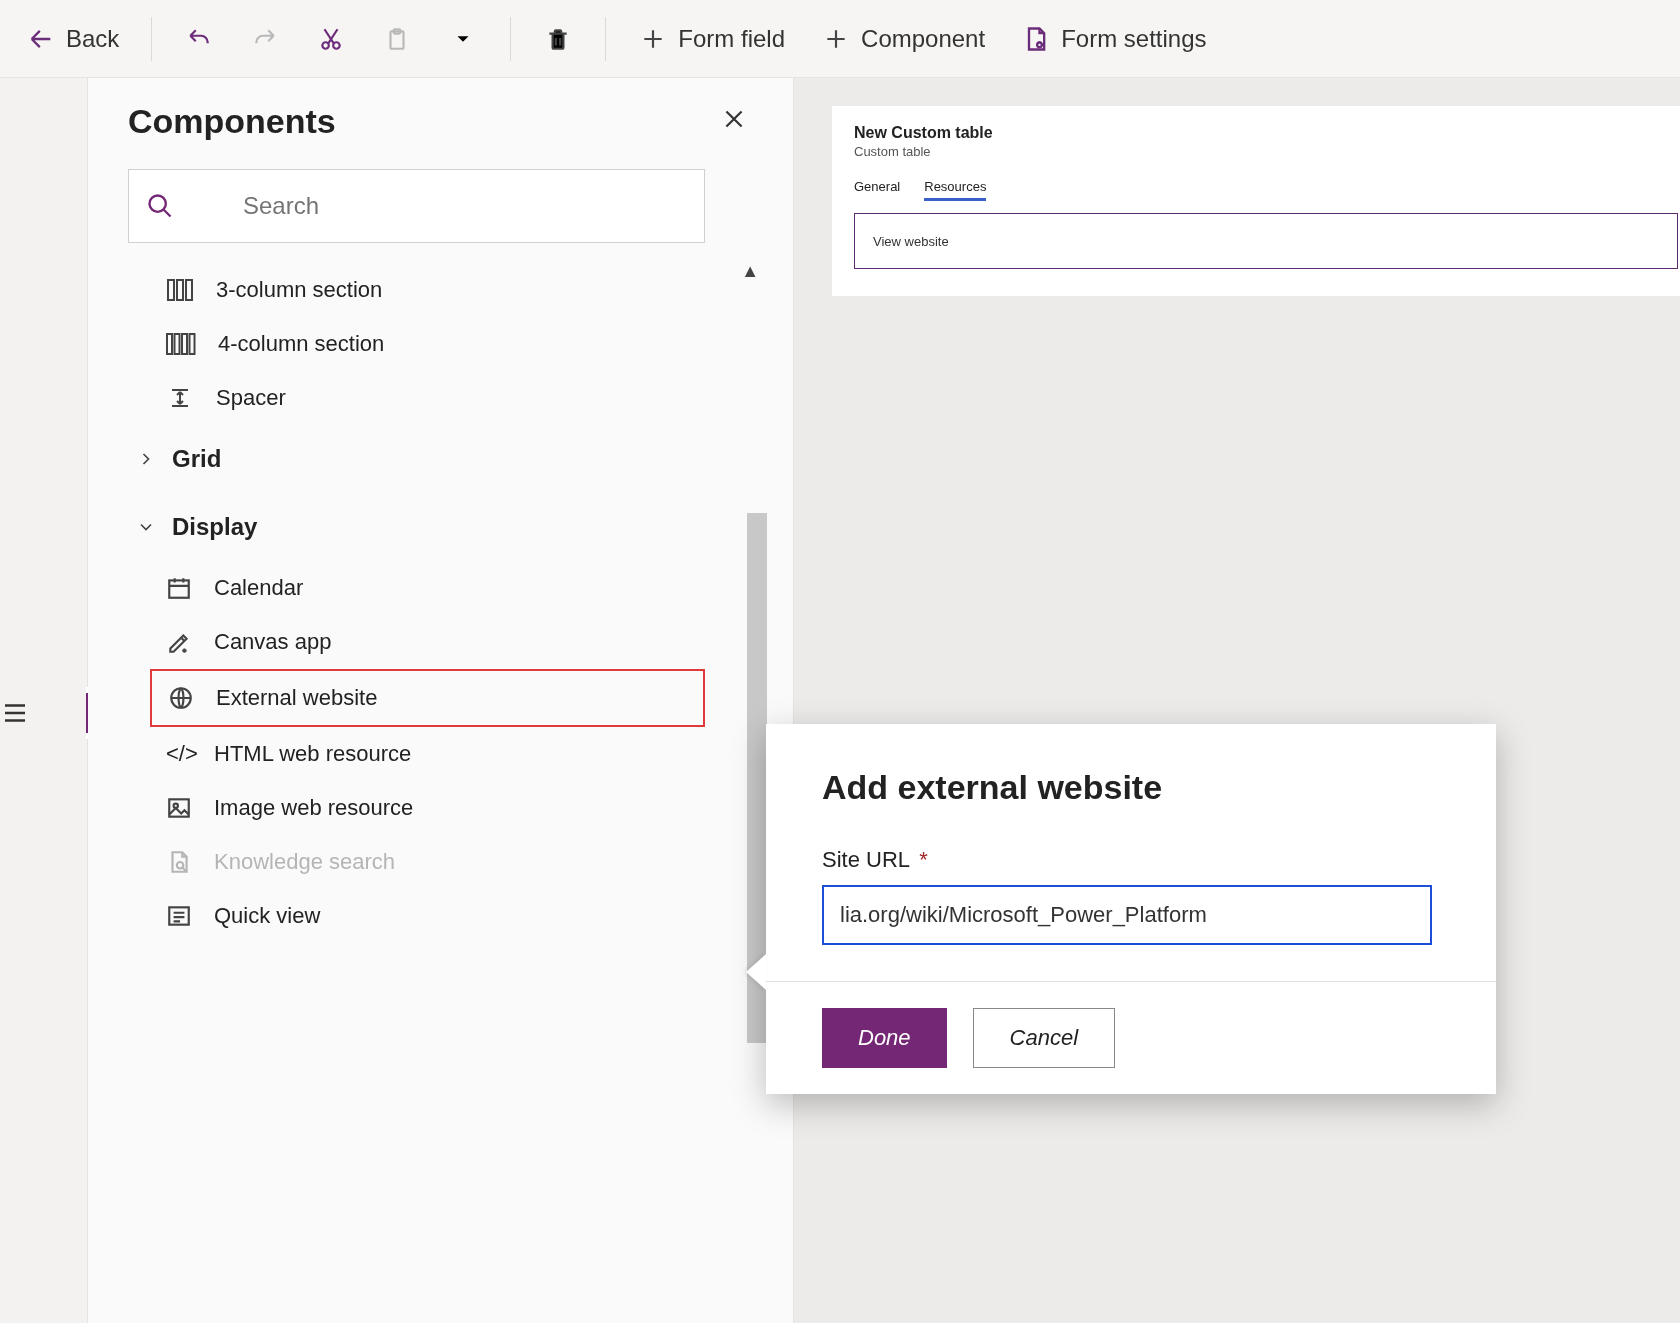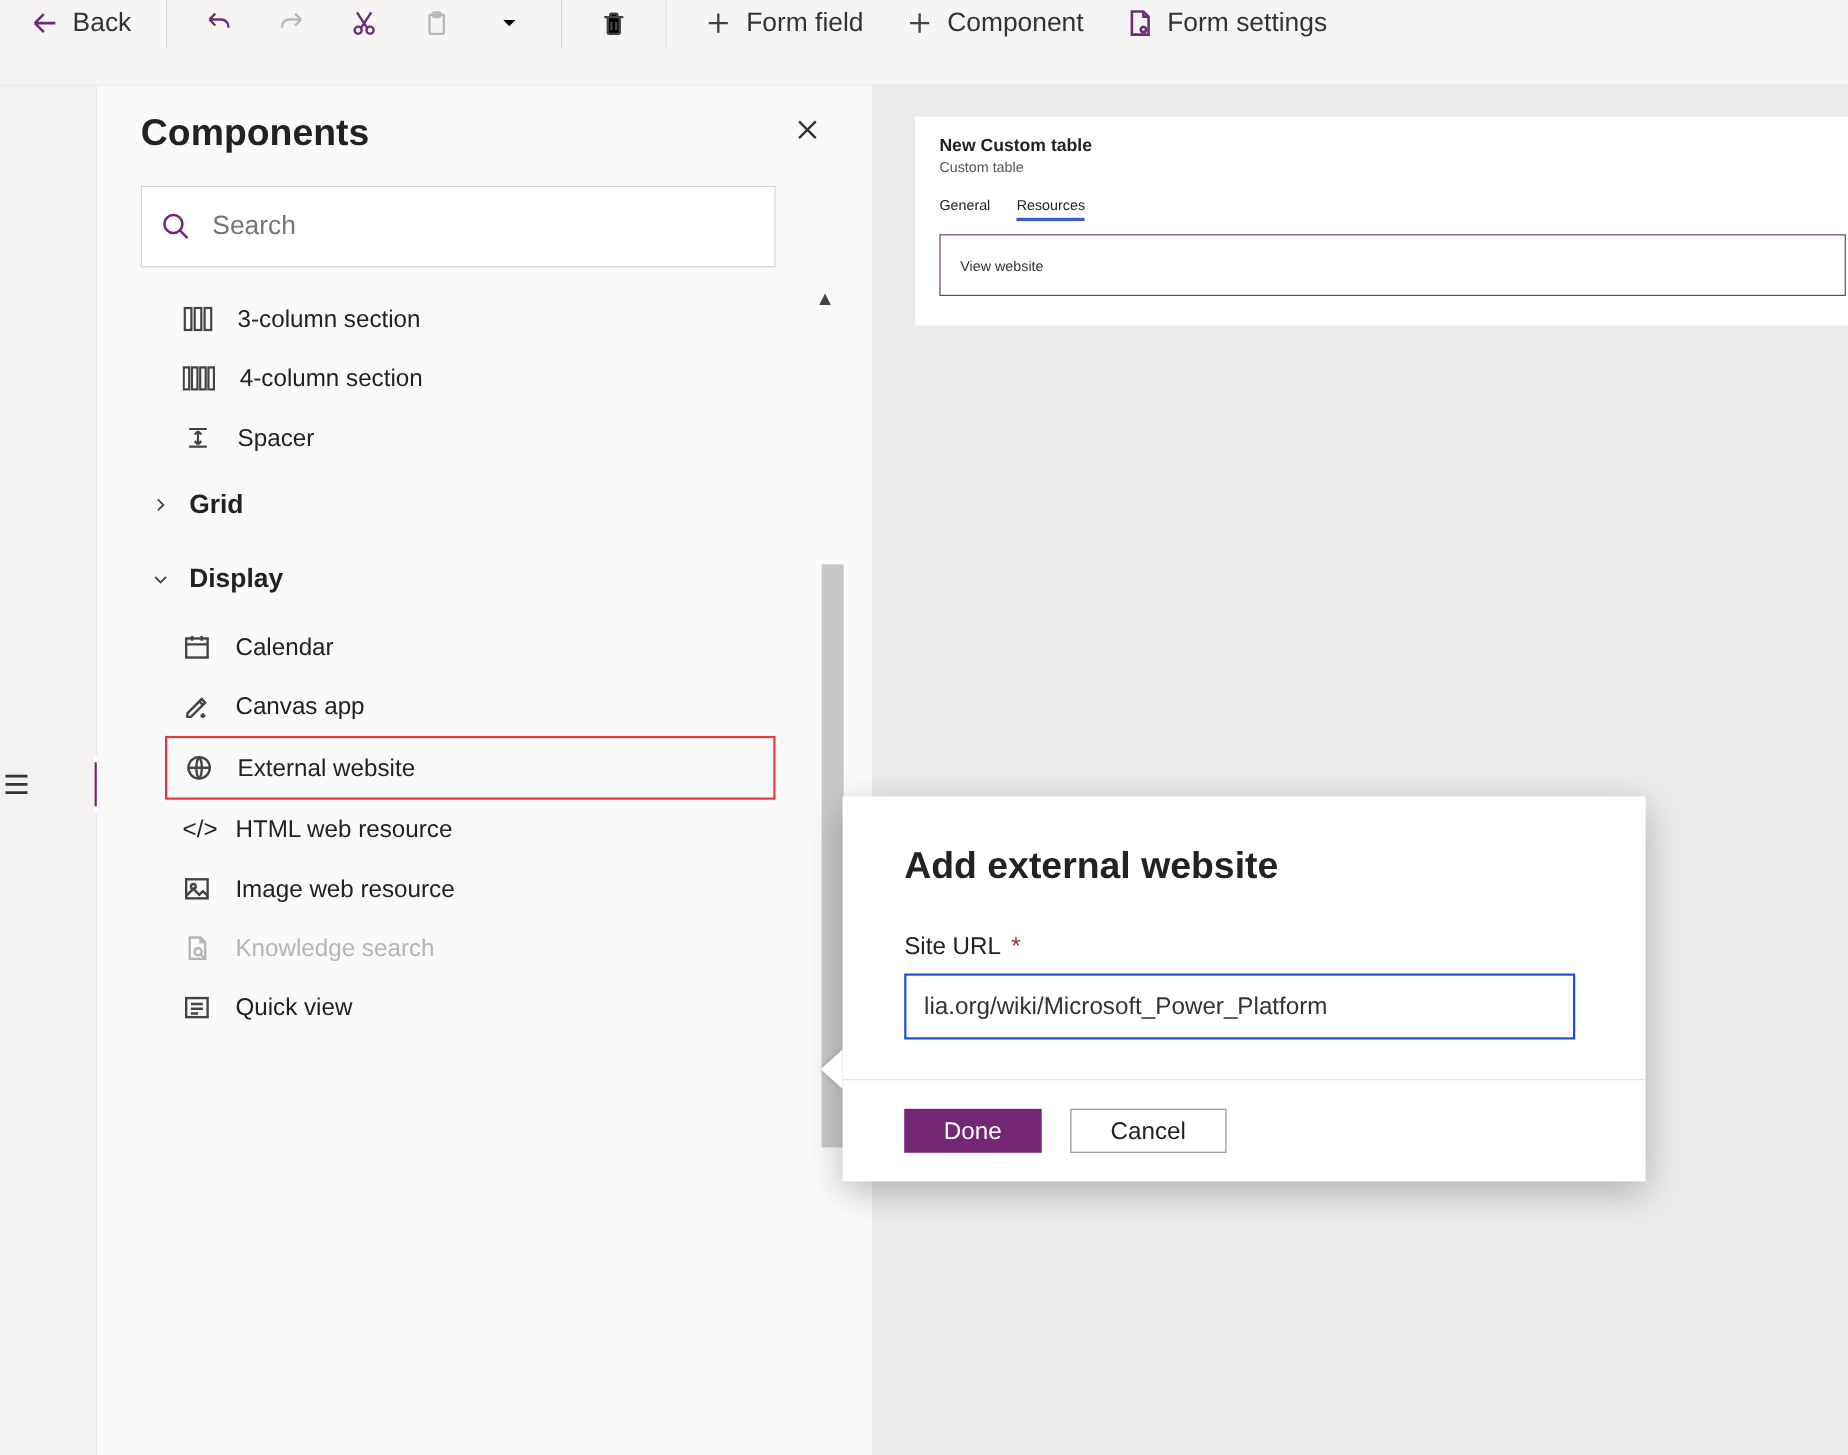--- a/index.html
+++ b/index.html
@@ -1,21 +1,21 @@
 <!DOCTYPE html>
 <html><head>
 <meta charset="utf-8">
 <style>
   * { box-sizing: border-box; }
   html, body { margin:0; padding:0; font-family: "Segoe UI", Arial, sans-serif; color:#222; background:#f3f2f1; }
   body { width:1680px; height:1323px; overflow:hidden; }
 
   
   .toolbar {
-    height:78px; display:flex; align-items:flex-start; background:#f6f5f4;
+    height:78px; display:flex; align-items:center; background:#f6f5f4;
     border-bottom:1px solid #e5e5e5; padding:0 12px; gap:8px;
   }
   .tb-btn { display:flex; align-items:center; gap:10px; padding:6px 14px; border:none; background:transparent; font-size:24px; color:#333; cursor:pointer; }
   .tb-icon { width:30px; height:30px; display:flex; align-items:center; justify-content:center; }
   .tb-sep { width:1px; height:44px; background:#d9d9d9; margin:0 10px; }
   .purple svg { stroke:#6b2c7a; fill:none; }
   .muted svg { stroke:#b9b9b9; fill:none; }
 
   
   .body { display:flex; height:calc(100% - 78px); }
@@ -25,21 +25,21 @@
   .rail-item.active::before { content:""; position:absolute; left:0; top:6px; bottom:6px; width:6px; background:#742774; }
   .rail svg { stroke:#333; fill:none; }
 
   .panel { width:706px; background:#fafafa; border-right:1px solid #e3e3e3; padding:24px 18px 0 40px; position:relative; }
   .panel-head { display:flex; align-items:center; justify-content:space-between; padding-right:28px; }
   .panel-title { font-size:34px; font-weight:700; color:#222; }
   .close-x { font-size:30px; color:#333; cursor:pointer; }
 
   .search-wrap { margin:28px 70px 20px 0; position:relative; }
   .search-wrap svg { position:absolute; left:18px; top:50%; transform:translateY(-50%); stroke:#742774; fill:none; }
-  .search-input { width:100%; height:74px; border:1px solid #d0d0d0; padding-left:64px; font-size:24px; color:#666; outline:none; }
+  .search-input { width:100%; height:74px; border:1px solid #d0d0d0; padding-left:114px; font-size:24px; color:#666; outline:none; }
 
   .panel-content { position:relative; height:940px; overflow:hidden; padding-right:70px; }
   .comp-item { display:flex; align-items:center; gap:22px; padding:14px 16px; font-size:22px; color:#222; }
   .comp-item svg { stroke:#444; fill:none; }
   .comp-indent { margin-left:22px; }
   .group-head { display:flex; align-items:center; gap:16px; font-size:24px; font-weight:700; padding:20px 8px; }
   .group-head svg { stroke:#444; fill:none; }
   .highlight { border:2px solid #e03a3a;text-align:right; }
   .disabled { color:#b5b5b5; }
   .disabled svg { stroke:#b5b5b5; }
@@ -66,21 +66,21 @@
     border-top:18px solid transparent; border-bottom:18px solid transparent;
     border-right:20px solid #fff;
     filter: drop-shadow(-2px 0 2px rgba(0,0,0,.1));
   }
   .pop-body { padding:44px 56px 36px 56px; }
   .pop-title { font-size:34px; font-weight:600; margin-bottom:40px; }
   .pop-label { font-size:22px; margin-bottom:12px; }
   .pop-label .req { color:#a4262c; margin-left:4px; }
   .url-input { width:610px; height:60px; border:2px solid #1d4ed8; padding:0 16px; font-size:22px; color:#333; outline:none; }
   .pop-actions { border-top:1px solid #e0e0e0; padding:26px 56px; display:flex; gap:26px; }
-  .btn { height:40px; padding:0 36px; font-size:22px; cursor:pointer; }
+  .btn { height:60px; padding:0 36px; font-size:22px; cursor:pointer;font-style:italic; }
   .btn-primary { background:#742774; color:#fff; border:none; }
   .btn-secondary { background:#fff; color:#222; border:1px solid #888; }
 </style>
 </head>
 <body>
 
 <div class="toolbar">
   <button class="tb-btn">
     <span class="tb-icon purple">
       <svg width="28" height="28" viewBox="0 0 24 24" stroke-width="2">

